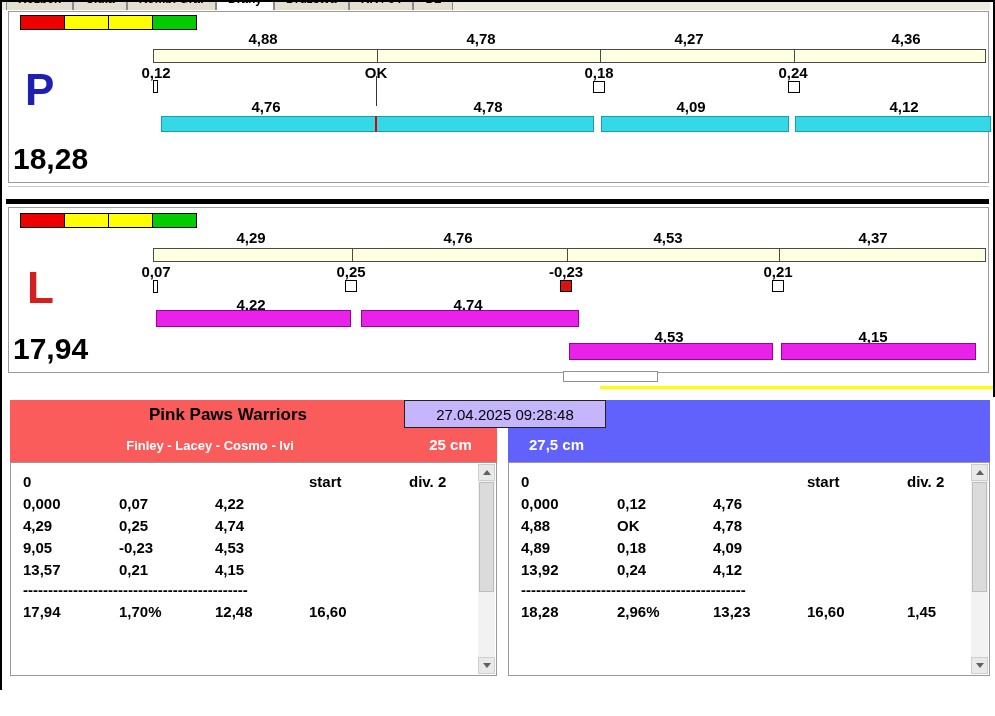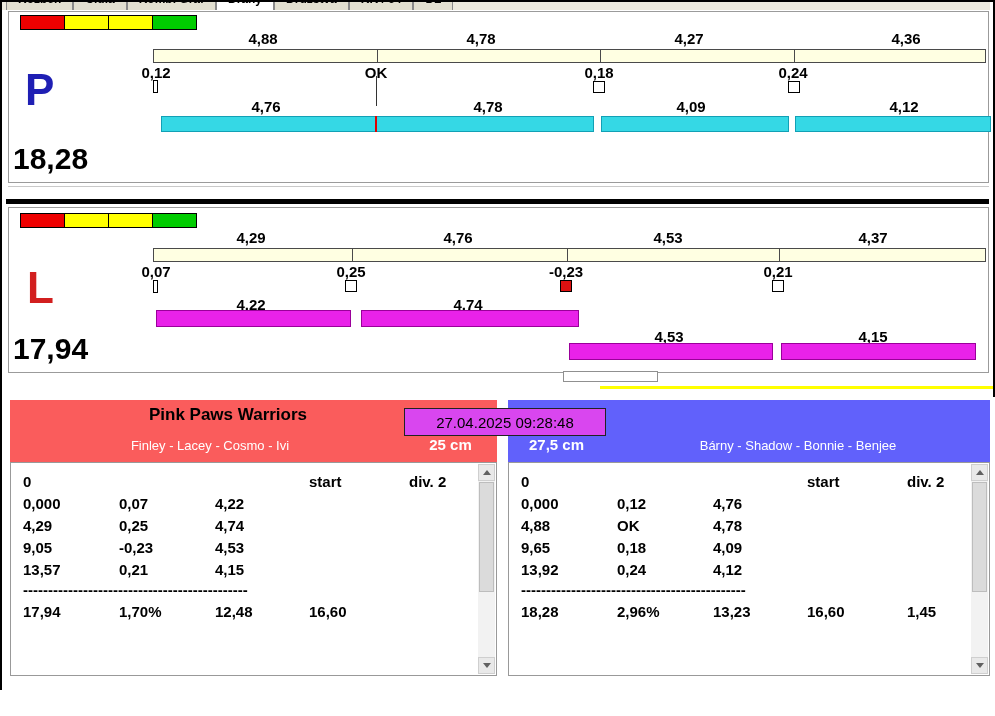--- a/index.html
+++ b/index.html
@@ -49,25 +49,25 @@
   .blackbar { position:absolute; left:6px; top:199px; width:983px; height:5px; background:#000; }
 
   .strip-box { position:absolute; left:563px; top:371px; width:95px; height:11px; border:1px solid #909090; background:#fff; }
   .yline { position:absolute; left:600px; top:386px; width:393px; height:3px; background:#FFFF00; }
 
   
   .hdr { position:absolute; top:400px; height:62px; }
   #hdr-left  { left:10px;  width:487px; background:#FA5C5C; }
   #hdr-right { left:508px; width:482px; background:#6161FB; }
   .team-name { position:absolute; top:5px; font-size:17px; font-weight:bold; color:#000; text-align:center; white-space:nowrap; }
-  .team-members { position:absolute; top:38px; font-size:13px; font-weight:normal; color:#fff; text-align:center; white-space:nowrap; }
+  .team-members { position:absolute; top:38px; font-size:13px; font-weight:bold; color:#fff; text-align:center; white-space:nowrap; }
   .jump-height { position:absolute; top:36px; font-size:15px; font-weight:bold; color:#fff; text-align:center; white-space:nowrap; }
 
-  .timestamp { position:absolute; left:404px; top:400px; width:202px; height:28px; background:#d946ef; border:1px solid #222;
-               font-size:15px; display:flex; align-items:center; justify-content:center; z-index:4;margin-top:8px; }
+  .timestamp { position:absolute; left:404px; top:400px; width:202px; height:28px; background:#c4b5fd; border:1px solid #222;
+               font-size:15px; display:flex; align-items:center; justify-content:center; z-index:4; }
 
   
   .ttable { position:absolute; top:462px; height:214px; background:#fff; border:1px solid #999; }
   #table-left  { left:10px;  width:487px; }
   #table-right { left:508px; width:482px; }
   .trow { position:absolute; left:0; right:20px; height:22px; }
   .tc { position:absolute; font-size:15px; font-weight:bold; white-space:nowrap; }
   .c1{left:12px}.c2{left:108px}.c3{left:204px}.c4{left:298px}.c5{left:398px}
   .sep { position:absolute; left:12px; width:300px; font-size:15px; font-weight:bold; white-space:nowrap; overflow:hidden; }
 
@@ -197,21 +197,20 @@
   <div class="hdr" id="hdr-left">
     <div class="team-name" style="left:0; width:436px;">Pink Paws Warriors</div>
     <div class="team-members" style="left:0; width:400px;">Finley - Lacey - Cosmo - Ivi</div>
     <div class="jump-height" style="left:394px; width:93px;">25 cm</div>
   </div>
 
   <div class="timestamp">27.04.2025 09:28:48</div>
 
   <div class="hdr" id="hdr-right">
     <div class="jump-height" style="left:0; width:97px;">27,5 cm</div>
-    <div class="team-members" style="left:98px; width:384px;">Bárny - Shadow - Bonnie - Benjee</div>
   </div>
 
   <div class="ttable" id="table-left">
     <div class="trow" style="top:10px;">
       <span class="tc c1">0</span>
       <span class="tc c4">start</span>
       <span class="tc c5">div. 2</span>
     </div>
     <div class="trow" style="top:32px;">
       <span class="tc c1">0,000</span>
@@ -261,21 +260,21 @@
       <span class="tc c1">0,000</span>
       <span class="tc c2">0,12</span>
       <span class="tc c3">4,76</span>
     </div>
     <div class="trow" style="top:54px;">
       <span class="tc c1">4,88</span>
       <span class="tc c2">OK</span>
       <span class="tc c3">4,78</span>
     </div>
     <div class="trow" style="top:76px;">
-      <span class="tc c1">9,65</span>
+      <span class="tc c1">4,89</span>
       <span class="tc c2">0,18</span>
       <span class="tc c3">4,09</span>
     </div>
     <div class="trow" style="top:98px;">
       <span class="tc c1">13,92</span>
       <span class="tc c2">0,24</span>
       <span class="tc c3">4,12</span>
     </div>
     <div class="sep" style="top:118px;">---------------------------------------------</div>
     <div class="trow" style="top:140px;">

